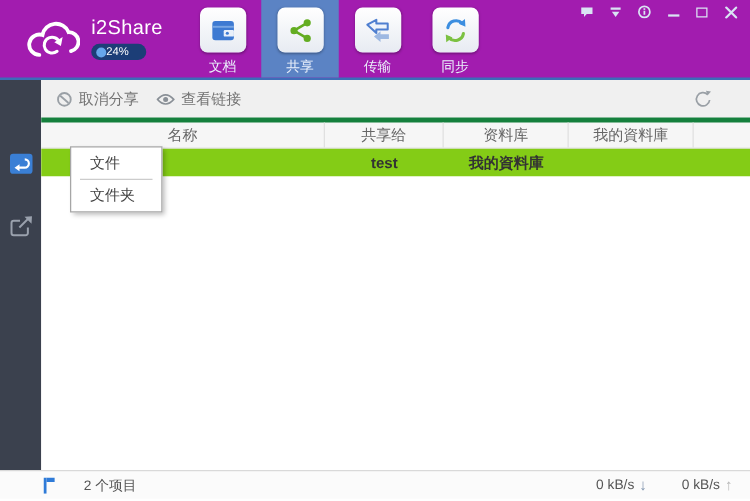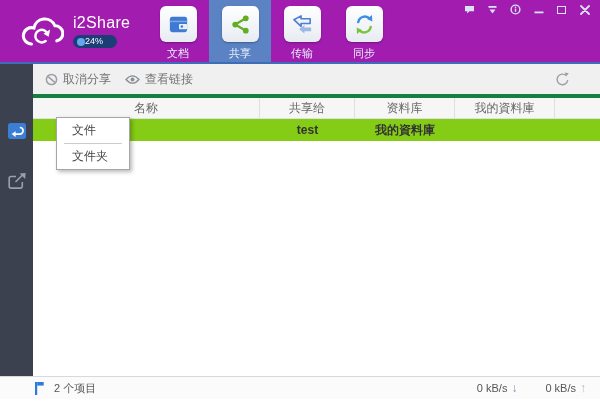--- a/index.html
+++ b/index.html
@@ -91,21 +91,21 @@
   }
   .menu-item { padding:4px 4px 4px 15px; cursor:pointer; }
   .menu-sep { border-top:1px solid #ccc; margin:0 7px; }
 
   
   .status-bar {
     height:23px; border-top:1px solid #d9d9d9; background:#fbfbfb;
     display:flex; align-items:center; padding:0 10px 0 34px;
     font-size:11px; color:#555;
   }
-  .count-group { display:flex; align-items:center; gap:10px;text-align:right; }
+  .count-group { display:flex; align-items:center; gap:23px;text-align:right; }
   .speed-area { margin-left:auto; display:flex; align-items:center; gap:28px; padding-right:4px; }
   .speed { display:flex; align-items:center; gap:4px; }
   .arr { font-size:12px; font-weight:bold; }
   .arr-down { color:#7f93ad; }
   .arr-up { color:#b9b9b9; }
 </style>
 </head>
 <body>
 
 <div class="window">

